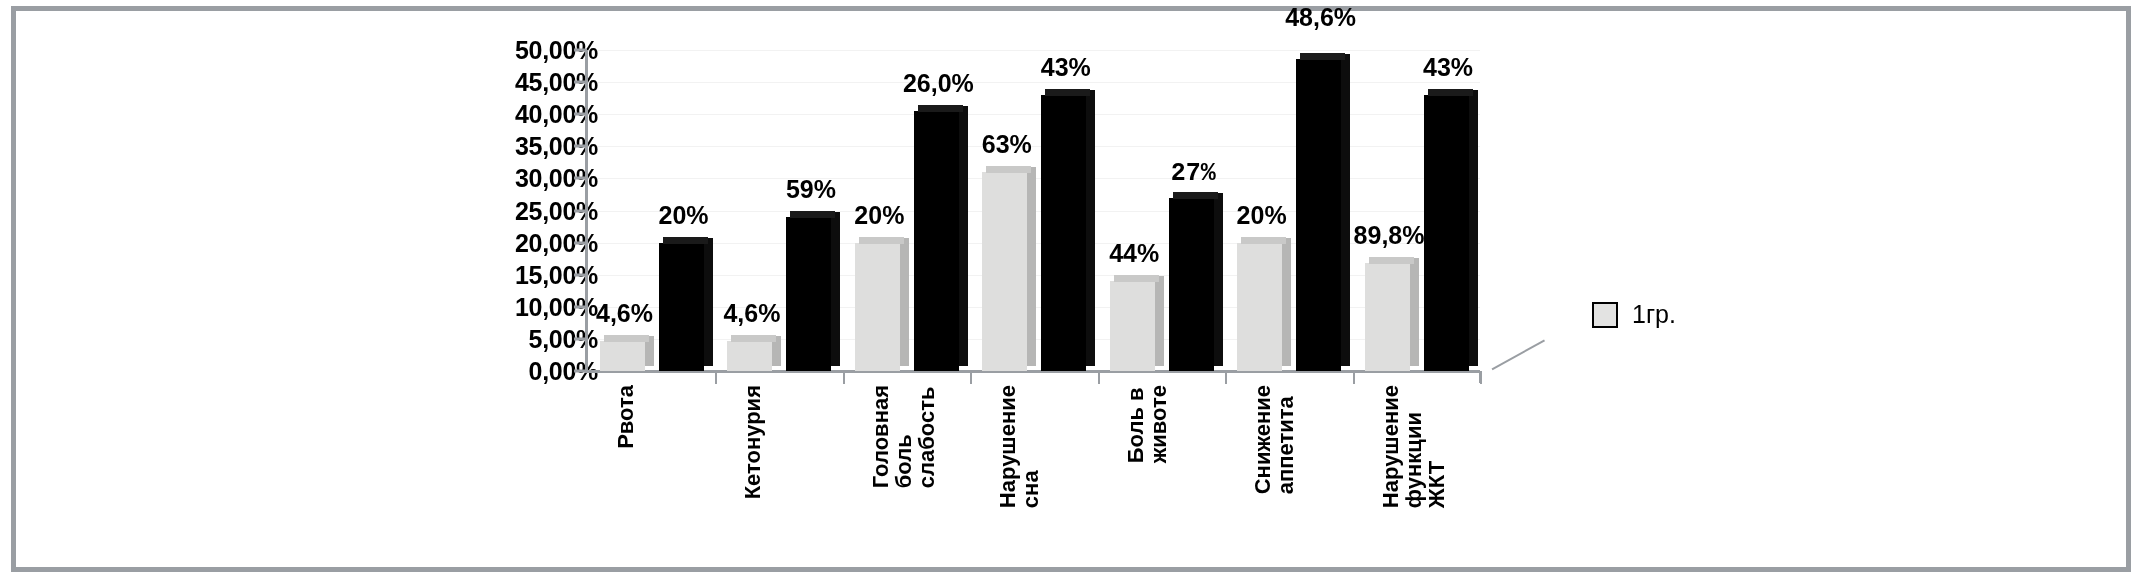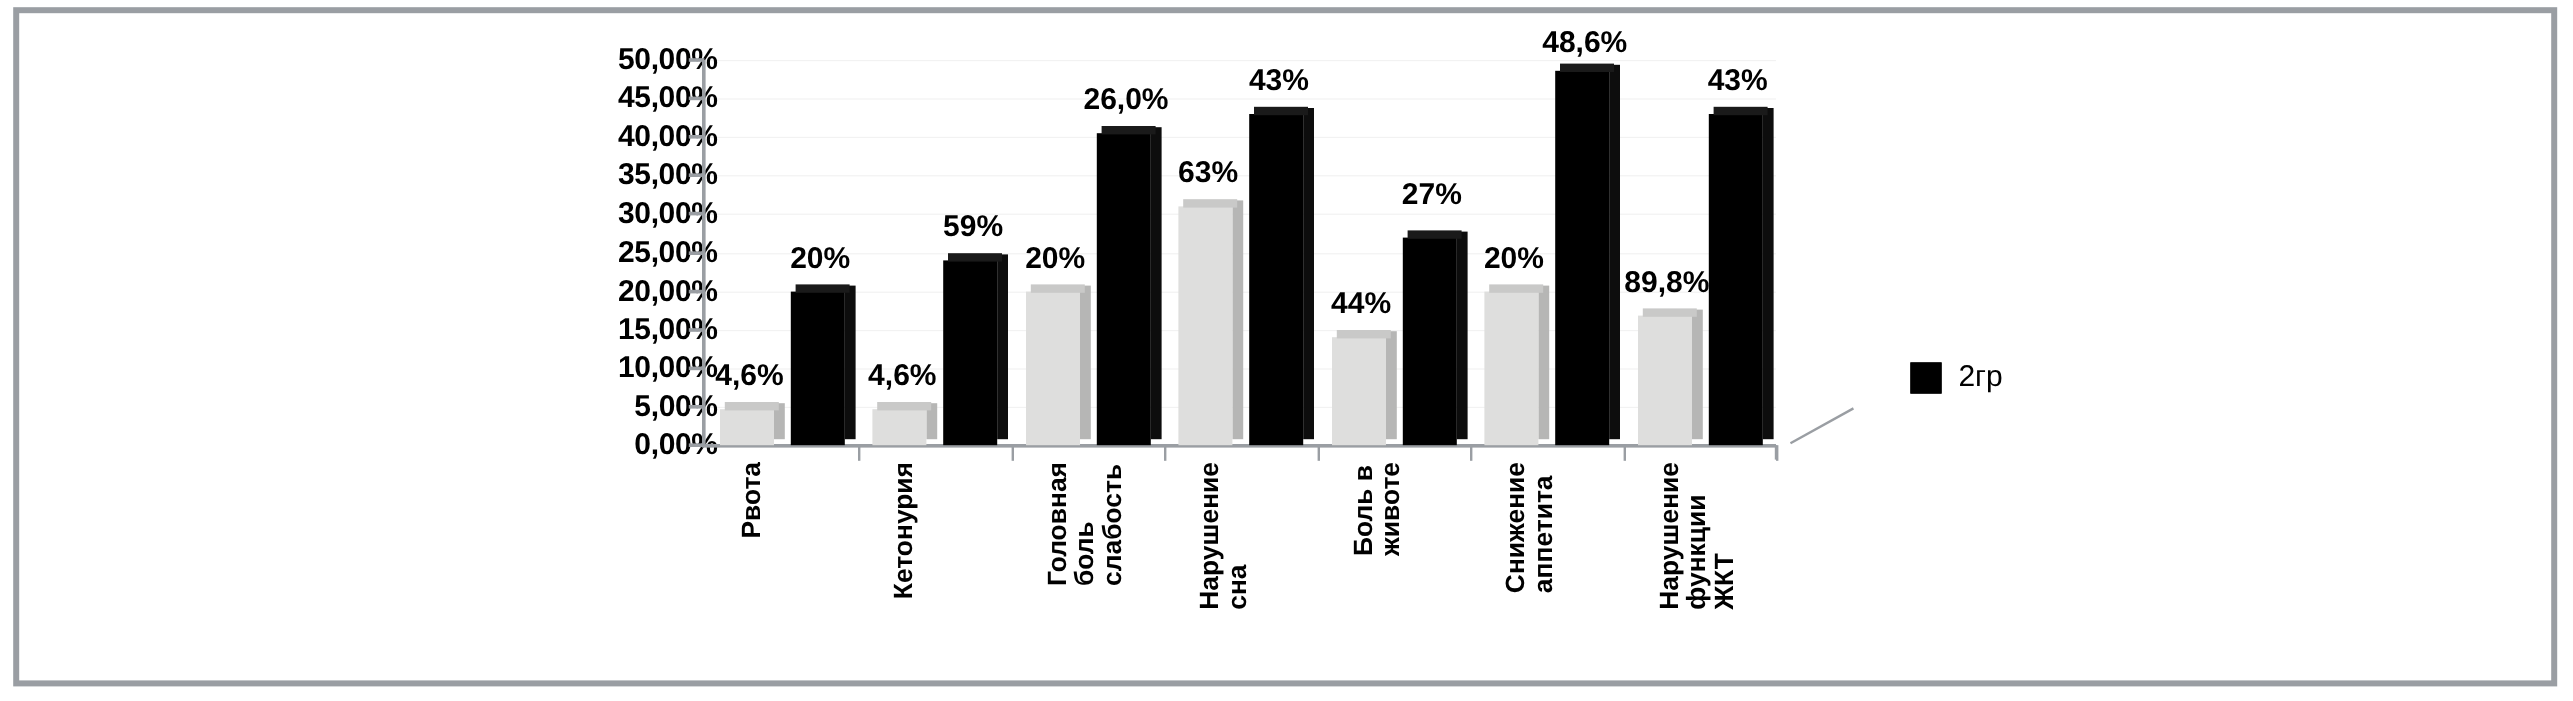--- a/index.html
+++ b/index.html
@@ -369,23 +369,23 @@
     <div id="dlabels">
         <div class="dlabel" style="left: 624.5px; top: 301.468px;">4,6%</div>
         <div class="dlabel" style="left: 683.5px; top: 202.6px;">20%</div>
         <div class="dlabel" style="left: 751.929px; top: 301.468px;">4,6%</div>
         <div class="dlabel" style="left: 810.929px; top: 176.92px;">59%</div>
         <div class="dlabel" style="left: 879.357px; top: 202.6px;">20%</div>
         <div class="dlabel" style="left: 938.357px; top: 70.99px;">26,0%</div>
         <div class="dlabel" style="left: 1006.79px; top: 131.98px;">63%</div>
         <div class="dlabel" style="left: 1065.79px; top: 54.94px;">43%</div>
         <div class="dlabel" style="left: 1134.21px; top: 241.12px;">44%</div>
-        <div class="dlabel" style="left: 1193.21px; top: 150px;">27%</div>
+        <div class="dlabel" style="left: 1193.21px; top: 161px; font-family: Liberation Mono, monospace;">27%</div>
         <div class="dlabel" style="left: 1261.64px; top: 202.6px;">20%</div>
-        <div class="dlabel" style="left: 1320.64px; top: 23px;">48,6%</div>
+        <div class="dlabel" style="left: 1320.64px; top: 5px;">48,6%</div>
         <div class="dlabel" style="left: 1389.07px; top: 222.502px;">89,8%</div>
         <div class="dlabel" style="left: 1448.07px; top: 54.94px;">43%</div>
       </div>
 
     <div id="catlabels">
         <div class="catlabel" style="left: 614px;">
           <span class="ln">Рвота</span>
         </div>
         <div class="catlabel" style="left: 741.429px;">
           <span class="ln">Кетонурия</span>
@@ -409,19 +409,19 @@
         </div>
         <div class="catlabel" style="left: 1378.57px;">
           <span class="ln">Нарушение</span>
           <span class="ln">функции</span>
           <span class="ln">ЖКТ</span>
         </div>
       </div>
 
     <div id="legend">
         <div class="legend-row">
-          <span class="legend-swatch k2"></span>
-          <span class="legend-text">2гр</span>
+          <span class="legend-swatch k1"></span>
+          <span class="legend-text">1гр.</span>
         </div>
       </div>
 
   </div>
 </div>
 
 </body></html>

